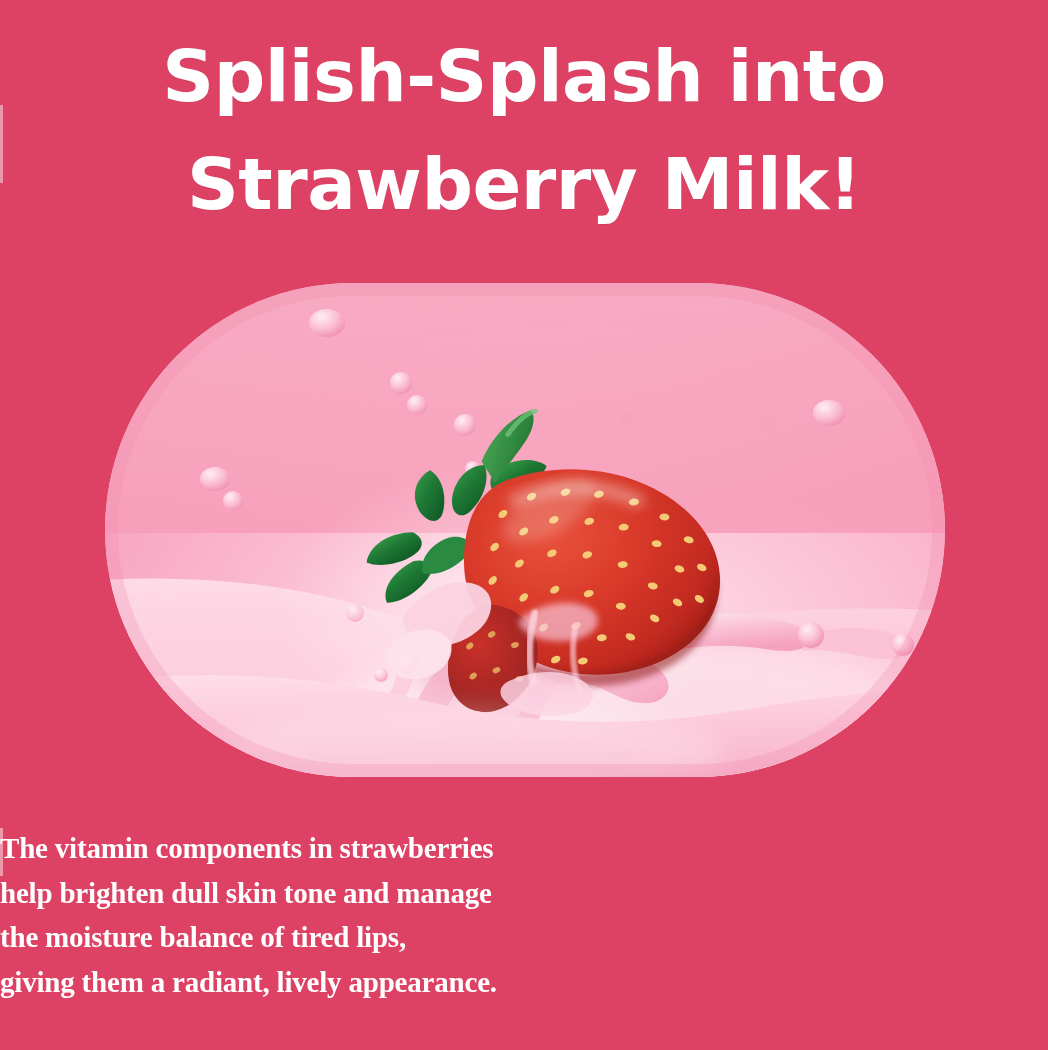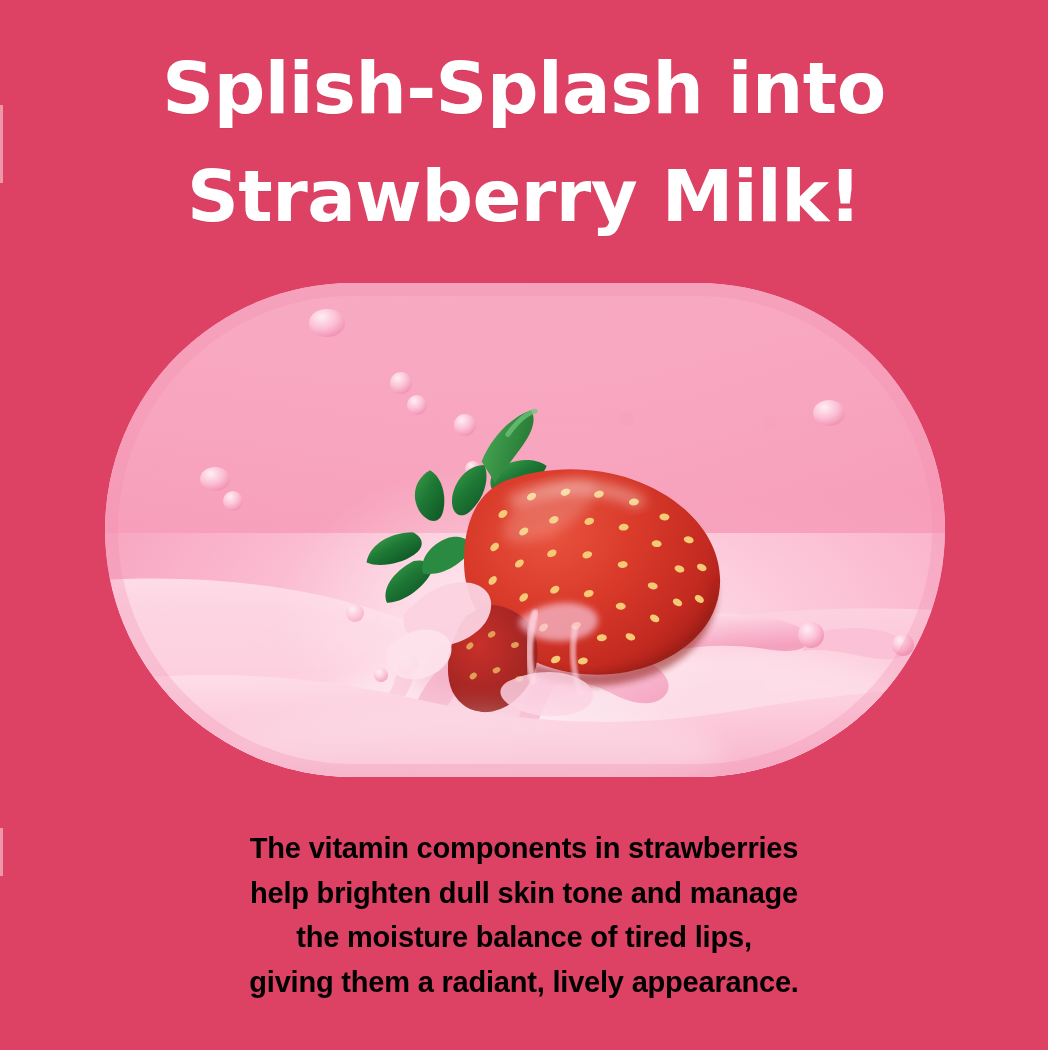--- a/index.html
+++ b/index.html
@@ -25,21 +25,21 @@
     width: 3px;
     background: rgba(255,255,255,0.45);
   }
   .edge-sliver.top    { top: 105px;  height: 78px; }
   .edge-sliver.bottom { top: 828px;  height: 48px; }
 
   
   #headline {
     position: absolute;
     left: 0;
-    top: 34px;
+    top: 22px;
     width: 1048px;
     text-align: center;
     color: #ffffff;
     font-family: "DejaVu Sans", sans-serif;
     font-weight: bold;
     font-size: 72px;
     line-height: 108px;
     letter-spacing: -0.5px;
     white-space: pre-line;
     text-shadow: 0 1px 0 rgba(0,0,0,0.05);
@@ -57,23 +57,22 @@
     background: #f9acc2;
   }
   #photo-svg { display: block; width: 100%; height: 100%; }
 
   
   #body-copy {
     position: absolute;
     left: 0;
     top: 826px;
     width: 1048px;
-    text-align: center;
-    color: #000000;
-    font-family: Liberation Sans, sans-serif;
+    color: #ffffff;
+    font-family: Liberation Serif, serif;
     font-weight: bold;
     font-size: 29px;
     line-height: 44.5px;
     letter-spacing: -0.2px;
     white-space: pre-line;
   }
 </style>
 </head>
 <body>
 

